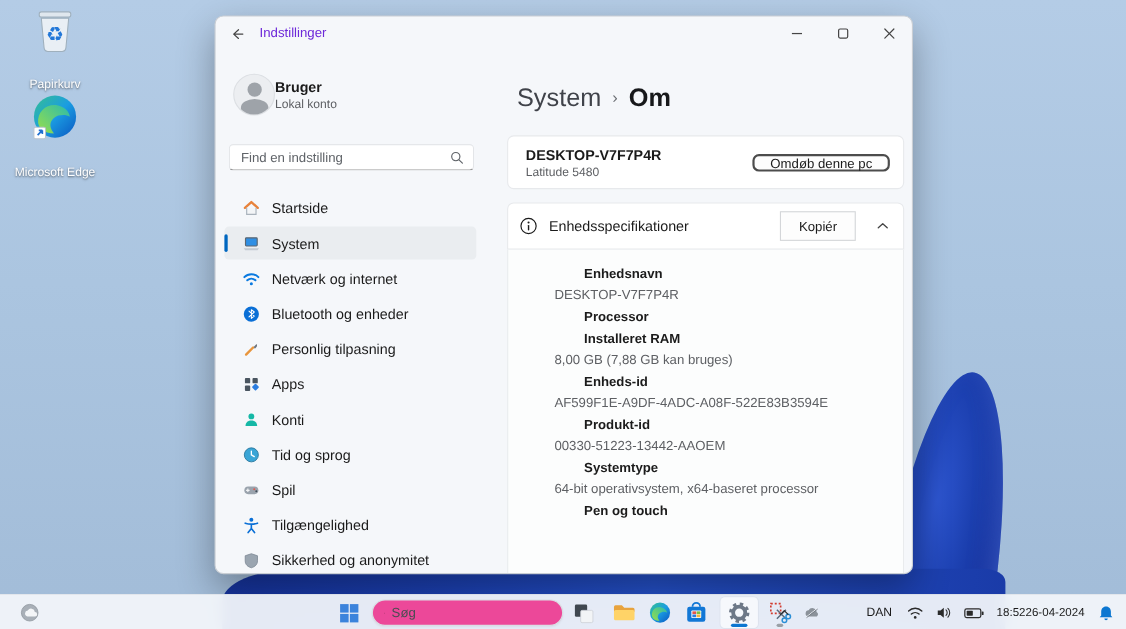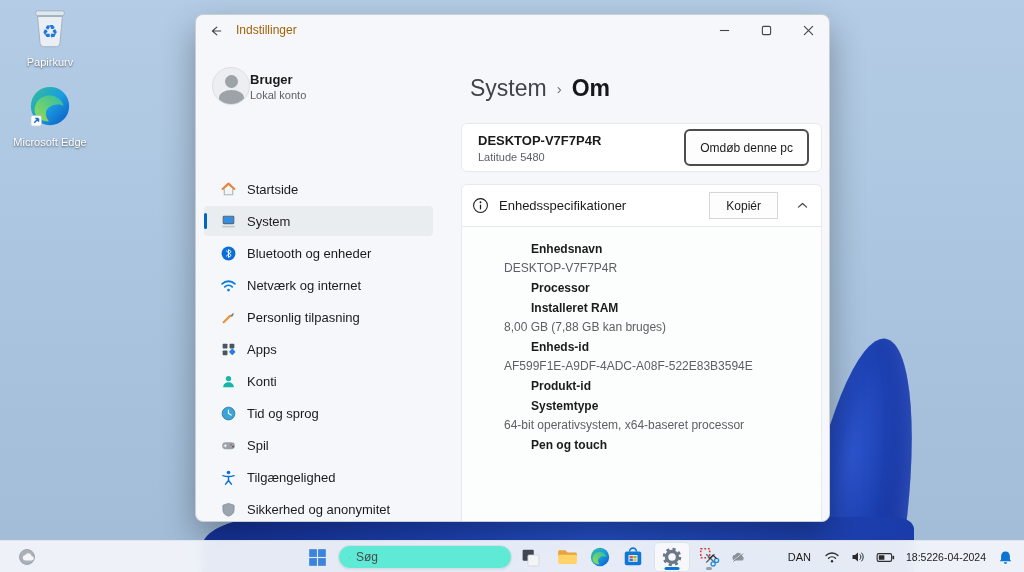--- a/index.html
+++ b/index.html
@@ -14,32 +14,32 @@
     background:radial-gradient(60% 45% at 35% 28%, #2d55cf 0%, #1c40b0 55%, #15309a 100%);
     transform:rotate(9deg);
     box-shadow:inset -6px -14px 22px rgba(90,130,235,.45); }
   .bloom-strip { left:202px; top:517px; width:712px; height:60px;
     border-radius:70px 20px 0 0 / 30px 12px 0 0;
     background:linear-gradient(92deg,#16339c 0%,#1c41b4 30%,#2450c8 55%,#1a3ba8 100%); }
 
   
   .desk-icon { position:absolute; width:76px; text-align:center; z-index:1; }
   .desk-icon .glyph { margin:0 auto; }
-  .desk-label { font-size:11px; color:#fff; text-shadow:0 1px 2px rgba(0,0,0,.6); margin-top:2px;text-align:center; }
+  .desk-label { font-size:11px; color:#fff; text-shadow:0 1px 2px rgba(0,0,0,.6); margin-top:16px;text-align:center; }
   #desk-recycle { left:12px; top:6px; }
   #desk-edge { left:12px; top:84px; }
 
   
   .win { position:absolute; left:195px; top:14px; width:635px; height:508px; z-index:2;
          background:#f5f7fa; border:1px solid #c9ced4; border-radius:8px;
          box-shadow:0 14px 34px rgba(0,0,0,.32); overflow:hidden; }
   .titlebar { position:absolute; left:0; top:0; width:100%; height:30px; }
   .back-btn { position:absolute; left:8px; top:6px; width:22px; height:20px; display:flex;
               align-items:center; justify-content:center; border-radius:4px; }
-  .win-title { position:absolute; left:40px; top:8px; font-size:12px; color:#a16207; }
+  .win-title { position:absolute; left:40px; top:8px; font-size:12px; color:#6d28d9; }
   .win-controls { position:absolute; right:0; top:0; display:flex; height:30px; }
   .win-btn { width:42px; height:30px; display:flex; align-items:center; justify-content:center; }
 
   
   .user { position:absolute; left:16px; top:52px; display:flex; align-items:center; }
   .avatar { width:38px; height:38px; border-radius:50%; background:#eceef1; border:1px solid #dcdfe3;
             position:relative; overflow:hidden; }
   .avatar .head { position:absolute; left:12px; top:7px; width:13px; height:13px; border-radius:50%; background:#9ea3a9; }
   .avatar .body { position:absolute; left:6px; top:22px; width:25px; height:16px; border-radius:50% 50% 0 0; background:#9ea3a9; }
   .user-name { font-size:13px; font-weight:bold; color:#1b1b1b; }
@@ -68,21 +68,21 @@
   .main { position:absolute; left:265px; top:30px; right:0; bottom:0; }
   .crumbs { position:absolute; left:9px; top:30px; display:flex; align-items:baseline; gap:10px; }
   .crumb-parent { font-size:23px; color:#40434a; }
   .crumb-sep { font-size:15px; color:#6b6e73; position:relative; top:-2px; }
   .crumb-current { font-size:23px; font-weight:bold; color:#17181a; }
 
   .card { position:absolute; left:0; background:#fff; border:1px solid #e7e9ec; border-radius:6px; width:361px; }
   .card1 { top:78px; height:49px; display:flex; align-items:center; padding:0 12px 0 16px; }
   .dev-name { font-size:13px; font-weight:bold; color:#1b1b1b; }
   .dev-model { font-size:11px; color:#5d5f63; margin-top:3px; }
-  .rename-btn { margin-left:auto; height:37px; padding:0 14px; background:#fdfdfd;
+  .rename-btn { margin-left:auto; height:16px; padding:0 14px; background:#fdfdfd;
      border:2px solid #4c4c4c; border-radius:6px; font-family:inherit; font-size:12px; color:#1b1b1b; }
 
   .card2 { top:139px; height:43px; border-radius:6px 6px 0 0; display:flex; align-items:center;
            padding:0 12px 0 10px; border-bottom:1px solid #e7e9ec; }
   .spec-title { font-size:13px; color:#1b1b1b; margin-left:10px; }
   .copy-btn { margin-left:auto; margin-right:18px; height:27px; padding:0 16px; background:#fdfdfd;
      border:1px solid #d4d6d9; border-radius:0; font-family:inherit; font-size:12px; color:#1b1b1b; }
   .expander-body { top:182px; height:310px; border-top:none; border-radius:0 0 6px 6px;
      background:#fcfdfd; padding:12px 12px 0 42px; }
   .spec-row { width:318px; }
@@ -93,21 +93,21 @@
   .taskbar { position:absolute; left:0; bottom:0; width:1024px; height:32px; z-index:3;
      background:rgba(242,245,250,.94); border-top:1px solid rgba(0,0,0,.05);
      backdrop-filter:blur(6px); }
   .tb-item { position:absolute; top:2px; width:34px; height:28px; display:flex; align-items:center;
      justify-content:center; border-radius:4px; }
   .tb-item.active { background:rgba(255,255,255,.65); box-shadow:0 0 0 1px rgba(0,0,0,.03); }
   .under { position:absolute; bottom:1px; left:50%; transform:translateX(-50%); height:3px; border-radius:2px; }
   .under.blue { width:15px; background:#0b76d1; }
   .under.gray { width:6px; background:#9aa0a6; }
   .tb-search { position:absolute; left:338px; top:4px; width:174px; height:24px; border-radius:12px;
-     background:#5eead4; border:1px solid #dadee4; display:flex; align-items:center; padding-left:10px; gap:6px;
+     background:#ec4899; border:1px solid #dadee4; display:flex; align-items:center; padding-left:10px; gap:6px;
      box-shadow:0 1px 2px rgba(0,0,0,.06); }
   .tb-search input { flex:1; border:none; outline:none; background:transparent; font-family:inherit;
      font-size:12px; color:#1b1b1b; }
   .tb-search input::placeholder { color:#4a4d52; }
   .tray { position:absolute; right:0; top:0; height:32px; display:flex; align-items:center; }
   .tray-item { display:flex; align-items:center; justify-content:center; height:28px; padding:0 5px; border-radius:4px; }
   .tray-lang { font-size:11px; color:#1b1b1b; padding:0 8px;margin-left:28px; }
   .tray-clock { text-align:right; font-size:10.5px; line-height:12px; color:#1b1b1b; padding:0 6px; }
 </style>
 </head>
@@ -184,54 +184,61 @@
       <div class="avatar">
         <div class="head"></div>
           <div class="body"></div>
       </div>
       <div>
         <div class="user-name">Bruger</div>
         <div class="user-type">Lokal konto</div>
       </div>
     </div>
 
+    <div class="settings-search">
+      <input type="text" placeholder="Find en indstilling" style="">
+      <svg class="mag" width="13" height="13" viewBox="0 0 16 16">
+        <circle cx="6.6" cy="6.6" r="4.6" fill="none" stroke="#5f6368" stroke-width="1.3"></circle>
+        <path d="M10.2 10.2 L14 14" stroke="#5f6368" stroke-width="1.3" stroke-linecap="round"></path>
+      </svg>
+    </div>
 
     <div class="sidebar">
 
       <div class="nav-item">
         <svg class="nav-ic" viewBox="0 0 32 32">
           <path d="M5 15 L16 5 L27 15" fill="none" stroke="#e8823a" stroke-width="4" stroke-linecap="round" stroke-linejoin="round"></path>
           <path d="M8 15 v11 h16 v-11" fill="#f3f5f7" stroke="#aab3bc" stroke-width="2"></path>
         </svg>
         <span class="nav-label">Startside</span>
       </div>
 
       <div class="nav-item selected">
         <svg class="nav-ic" viewBox="0 0 32 32">
           <rect x="6" y="6" width="20" height="14" rx="1.5" fill="#2f8fe4" stroke="#5d6771" stroke-width="2"></rect>
           <path d="M3 24 h26 l-2.5 3.5 h-21 z" fill="#c3cad2"></path>
         </svg>
         <span class="nav-label">System</span>
-      </div>
-
-      <div class="nav-item">
-        <svg class="nav-ic" viewBox="0 0 32 32">
-          <circle cx="16" cy="16" r="13" fill="#0a6fd6"></circle>
-          <path d="M12 11 L21 19.5 L16 23.5 V8.5 L21 12.5 L12 21" fill="none" stroke="#fff" stroke-width="1.8" stroke-linejoin="round" stroke-linecap="round"></path>
-        </svg>
-        <span class="nav-label">Bluetooth og enheder</span>
       </div>
 
       <div class="nav-item">
         <svg class="nav-ic" viewBox="0 0 32 32">
           <path d="M4 13 a17 17 0 0 1 24 0" fill="none" stroke="#0a7ae0" stroke-width="3.4" stroke-linecap="round"></path>
           <path d="M9 18.5 a10.5 10.5 0 0 1 14 0" fill="none" stroke="#0a7ae0" stroke-width="3.4" stroke-linecap="round"></path>
           <circle cx="16" cy="24.5" r="2.6" fill="#0a7ae0"></circle>
         </svg>
         <span class="nav-label">Netværk og internet</span>
+      </div>
+
+      <div class="nav-item">
+        <svg class="nav-ic" viewBox="0 0 32 32">
+          <circle cx="16" cy="16" r="13" fill="#0a6fd6"></circle>
+          <path d="M12 11 L21 19.5 L16 23.5 V8.5 L21 12.5 L12 21" fill="none" stroke="#fff" stroke-width="1.8" stroke-linejoin="round" stroke-linecap="round"></path>
+        </svg>
+        <span class="nav-label">Bluetooth og enheder</span>
       </div>
 
       <div class="nav-item">
         <svg class="nav-ic" viewBox="0 0 32 32">
           <path d="M7 25 L19 13" stroke="#e8953c" stroke-width="4.2" stroke-linecap="round"></path>
           <path d="M20 12 L25 7 q2 3 -1 6 l-2 2 z" fill="#6e7680"></path>
         </svg>
         <span class="nav-label">Personlig tilpasning</span>
       </div>
 
@@ -326,20 +333,21 @@
         <div class="spec-row">
           <div class="spec-label">Installeret RAM</div>
           <div class="spec-value">8,00 GB (7,88 GB kan bruges)</div>
         </div>
         <div class="spec-row">
           <div class="spec-label">Enheds-id</div>
           <div class="spec-value">AF599F1E-A9DF-4ADC-A08F-522E83B3594E</div>
         </div>
         <div class="spec-row">
           <div class="spec-label">Produkt-id</div>
+          <div class="spec-value">00330-51223-13442-AAOEM</div>
         </div>
         <div class="spec-row">
           <div class="spec-label">Systemtype</div>
           <div class="spec-value">64-bit operativsystem, x64-baseret processor</div>
         </div>
         <div class="spec-row">
           <div class="spec-label">Pen og touch</div>
         </div>
       </div>
     </div>

